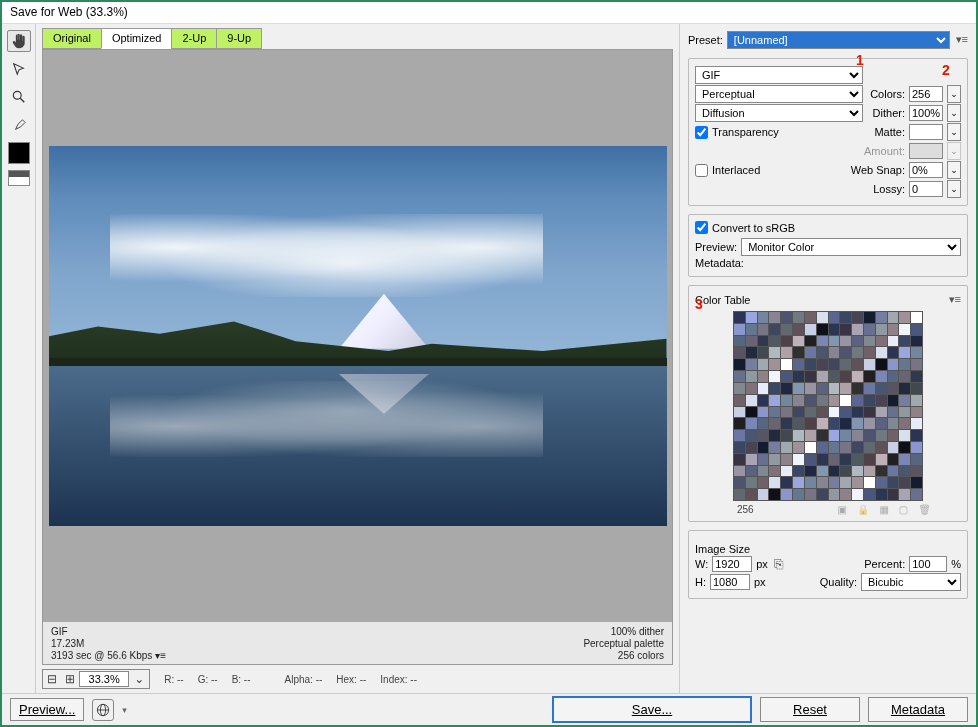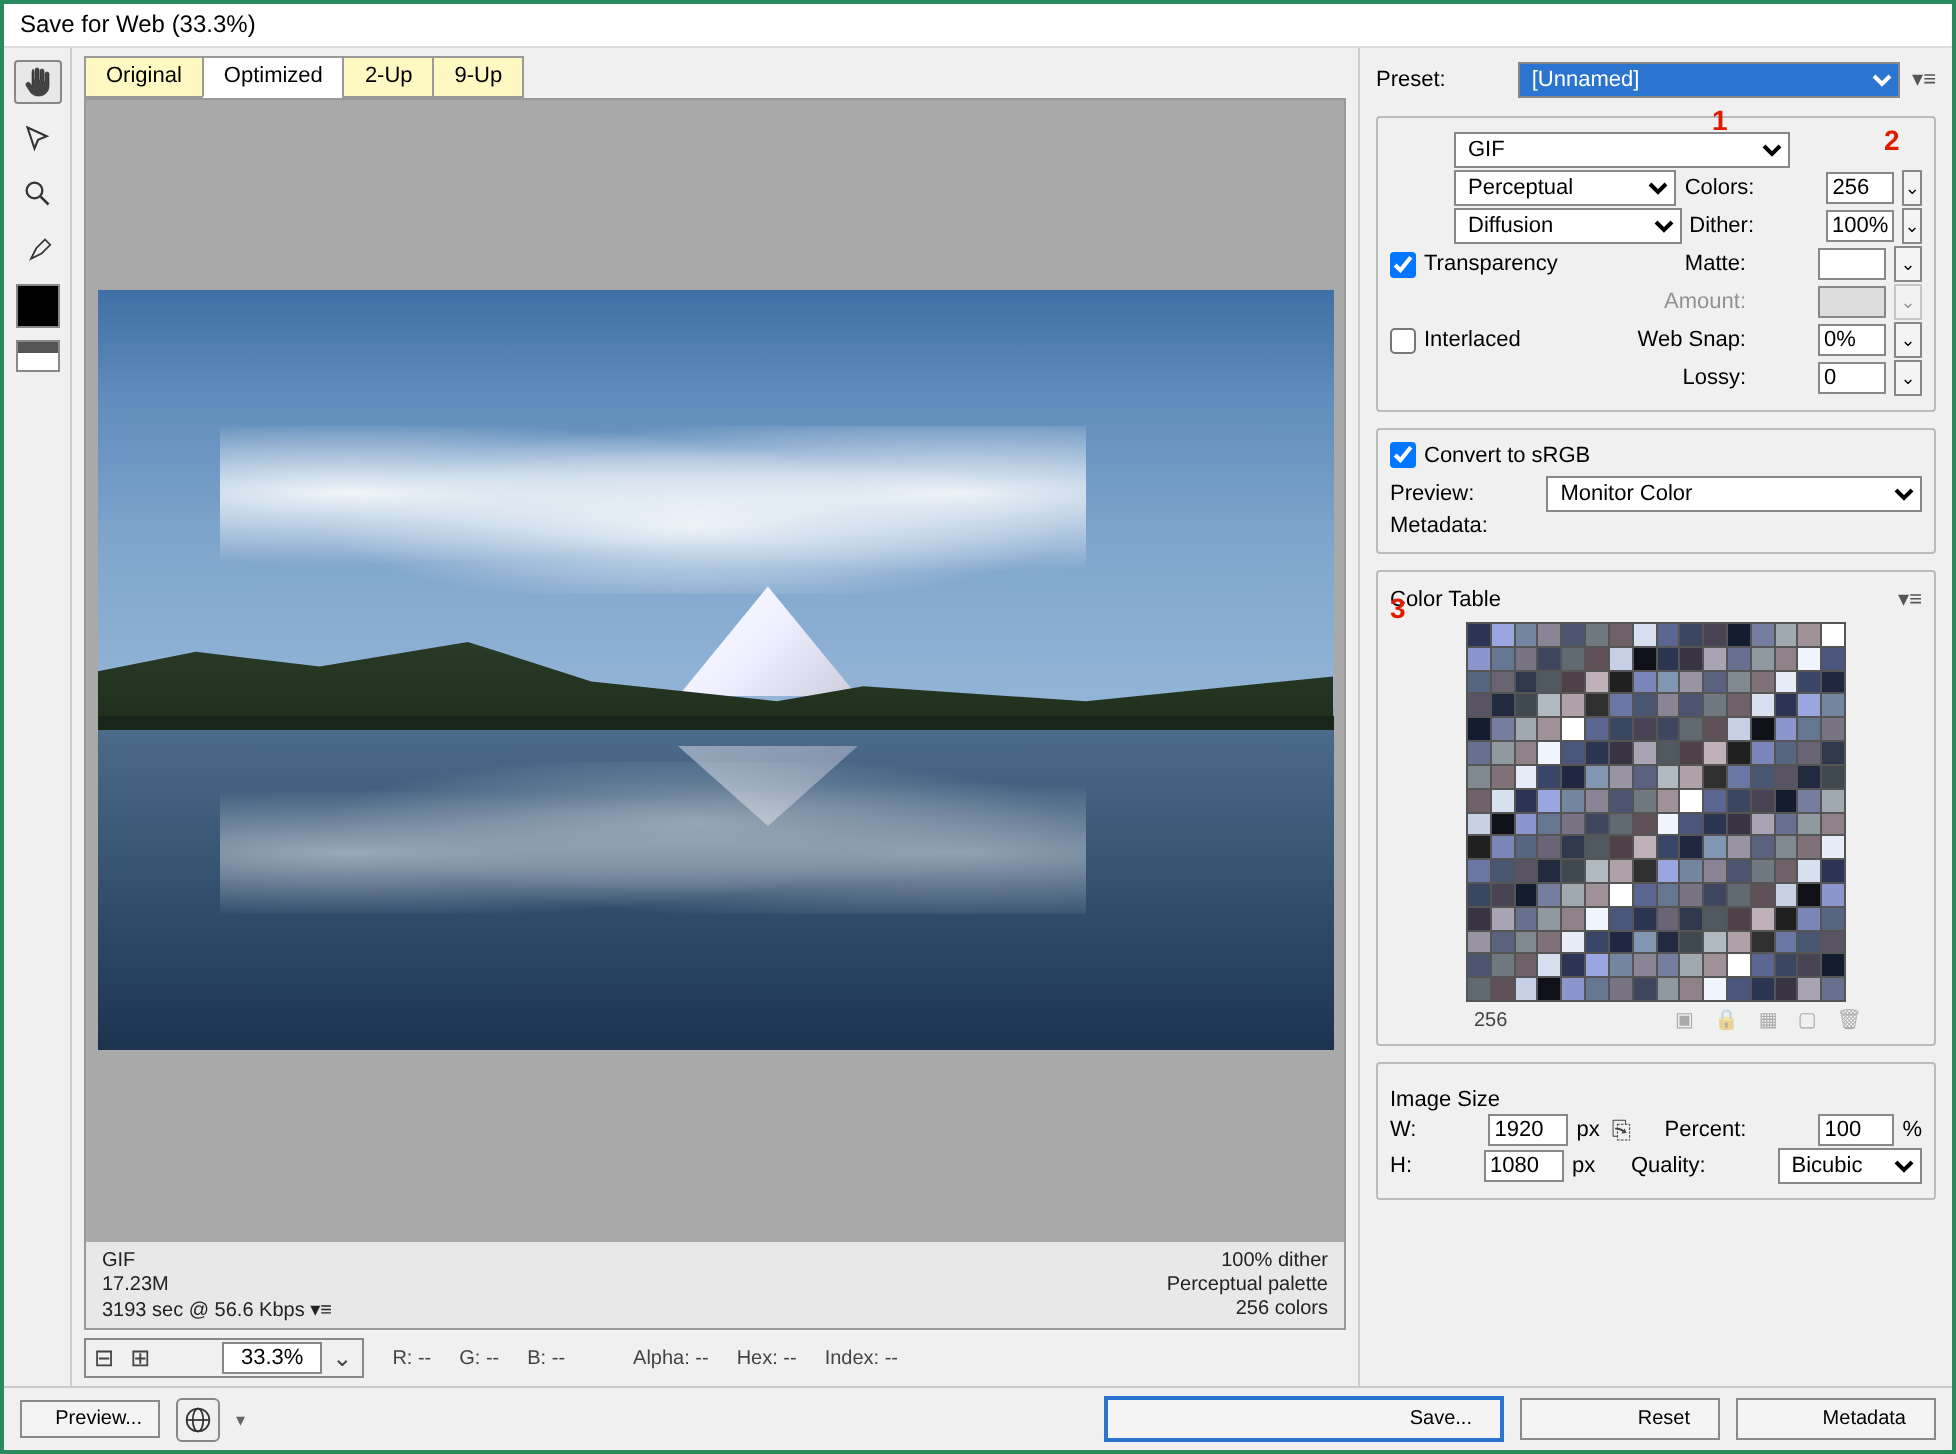--- a/index.html
+++ b/index.html
@@ -61,21 +61,21 @@
   }
   .tabs {
     display:flex;
     gap:0;
     margin:4px 6px 0 6px;
     font-size:11px;
   }
   .tab {
     padding:3px 10px 4px;
     border:1px solid #999;
-    background:#fef9c3;
+    background:#bef264;
     margin-right:-1px;
     cursor:pointer;
   }
   .tab.active { background:#fff; border-bottom:1px solid #fff; }
   .canvas-frame {
     margin:0 6px 0 6px;
     flex:1;
     border:1px solid #999;
     background:#a9a9a9;
     position:relative;
@@ -155,21 +155,21 @@
     background:#f0f0f0;
     padding:6px 8px;
     overflow-y:auto;
     display:flex;
     flex-direction:column;
     gap:4px;
   }
   .row {display:flex;align-items:center;gap:4px;margin:1px 0;}
   .lbl {font-size:11px;}
   select, input[type=text] {
-    font: inherit; font-size:11px; border:1px solid #888; padding:1px 2px; background:#fff;margin-left:32px;
+    font: inherit; font-size:11px; border:1px solid #888; padding:1px 2px; background:#fff;
   }
   select.highlight{background:#2b74d0;color:#fff;}
   .chev-drop{width:14px;height:18px;border:1px solid #888;background:#f4f4f4;display:flex;align-items:center;justify-content:center;font-size:9px;}
   .group{border:1px solid #bbb;border-radius:2px;padding:6px;margin-top:4px;background:#f0f0f0;}
   .checkbox{display:flex;align-items:center;gap:4px;}
   input[type=checkbox]{margin:0;}
   .flyout{width:14px;height:14px;font-size:11px;color:#555;text-align:right;cursor:pointer;}
   .marker{position:absolute;color:#e01b00;font-weight:bold;font-size:14px;z-index:10;}
 
   .color-table {
@@ -191,21 +191,21 @@
 
   .anim-controls{display:flex;align-items:center;gap:3px;justify-content:flex-end;}
   .anim-btn{border:1px solid #aaa;background:#f4f4f4;width:24px;height:18px;display:flex;align-items:center;justify-content:center;font-size:10px;cursor:pointer;}
 
   
   .bottombar{
     position:absolute;left:0;right:0;bottom:0;height:32px;
     background:#f0f0f0;border-top:1px solid #ccc;
     display:flex;align-items:center;padding:0 8px;gap:8px;
   }
-  .btn{border:1px solid #8a8a8a;background:#f4f4f4;padding:4px 14px;font-size:10px;cursor:pointer;min-width:100px;text-align:right;}
+  .btn{border:1px solid #8a8a8a;background:#f4f4f4;padding:4px 14px;font-size:13px;cursor:pointer;min-width:100px;text-align:center;text-decoration:underline;}
   .btn.primary{border:2px solid #2b74d0;min-width:200px;}
   .btn.small{min-width:70px;padding:3px 8px;}
   .spacer-flex{flex:1;}
   .browser-icon{width:22px;height:22px;border:1px solid #888;border-radius:3px;display:flex;align-items:center;justify-content:center;}
 </style>
 </head>
 <body>
 
 <div class="titlebar">Save for Web (33.3%)</div>
 

